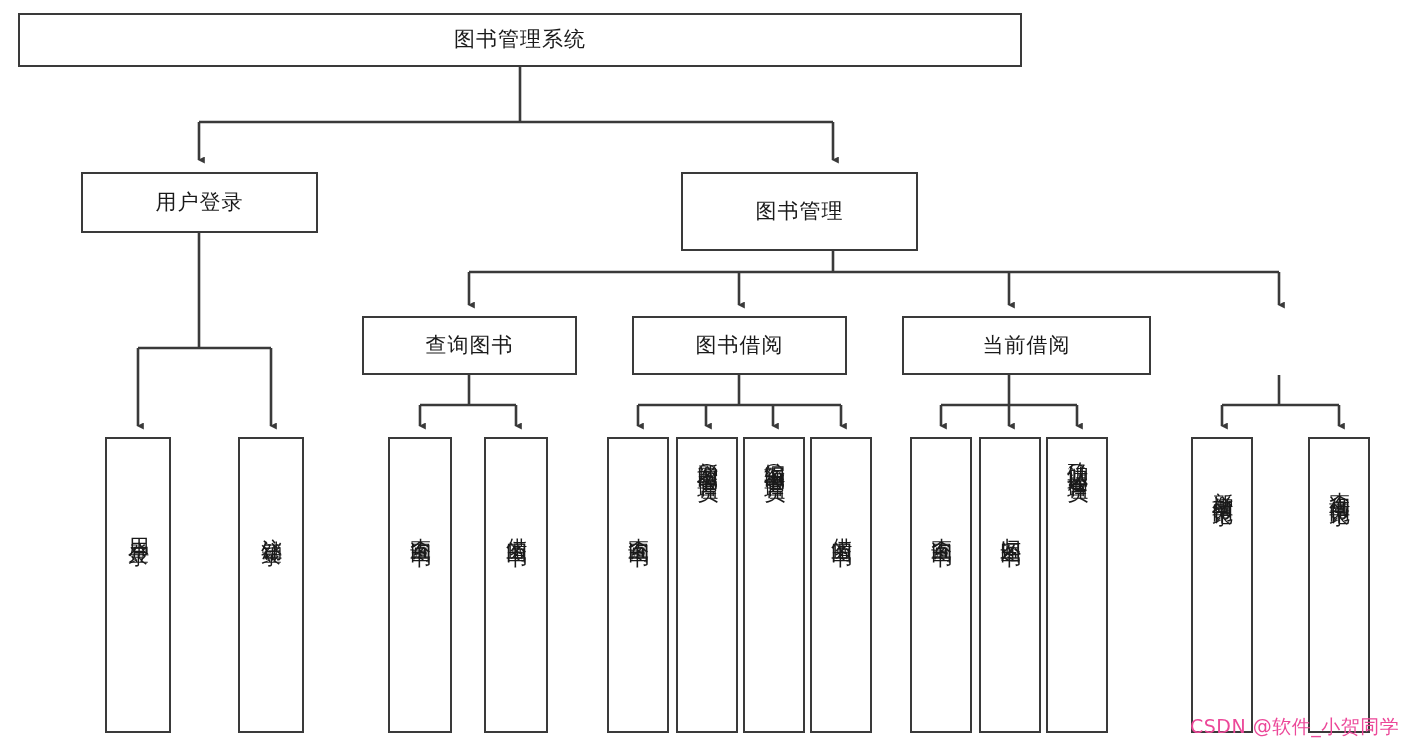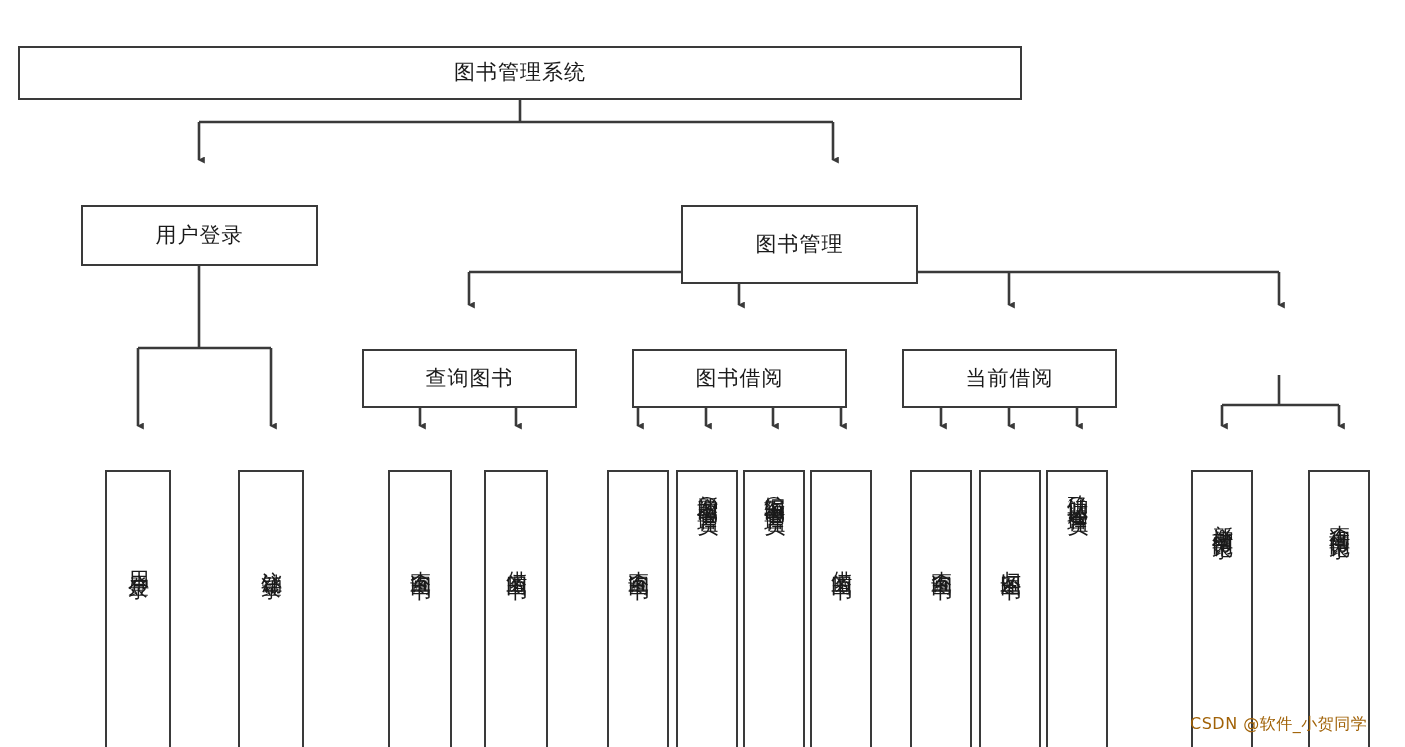--- a/index.html
+++ b/index.html
@@ -28,21 +28,20 @@
   .node {
     position: absolute;
     box-sizing: border-box;
     border: 2px solid #3a3a3a;
     background: #ffffff;
     color: #1a1a1a;
     display: flex;
     align-items: center;
     justify-content: center;
     z-index: 2;
-    margin-top: 33px;
   }
   .node .label {
     font-size: 21px;
     line-height: 1.1;
     letter-spacing: 1px;
     white-space: nowrap;
   }
   .node-root .label { font-size: 21px; }
   .node-branch .label { font-size: 21px; }
 
@@ -59,22 +58,22 @@
     font-size: 21px;
     line-height: 1.12;
     letter-spacing: 3px;
     white-space: nowrap;
   }
 
   .watermark {
     position: absolute;
     left: 1190px;
     top: 714px;
-    font-size: 16px;
-    color: #a16207;
+    font-size: 19px;
+    color: #ec4899;
     letter-spacing: 0.5px;
     white-space: nowrap;
     z-index: 5;
     pointer-events: none;
   }
 </style>
 </head>
 <body>
 
 <div id="canvas">
@@ -139,21 +138,21 @@
   <div class="node node-branch" style="left:681px; top:172px; width:237px; height:79px;align-items:center;">
     <span class="label">图书管理</span>
   </div>
 
   <div class="node node-branch" style="left:362px; top:316px; width:215px; height:59px;">
     <span class="label">查询图书</span>
   </div>
   <div class="node node-branch" style="left:632px; top:316px; width:215px; height:59px;">
     <span class="label">图书借阅</span>
   </div>
-  <div class="node node-branch" style="left:902px; top:316px; width:215px; height:59px;">
+  <div class="node node-branch" style="left:902px; top:316px; width:249px; height:59px;">
     <span class="label">当前借阅</span>
   </div>
 
   <div class="node node-leaf" style="left:105px; top:437px; width:66px; height:296px; padding-top:82px;">
     <span class="label">用户登录</span>
   </div>
   <div class="node node-leaf" style="left:238px; top:437px; width:66px; height:296px; padding-top:82px;">
     <span class="label">注销登录</span>
   </div>
 

